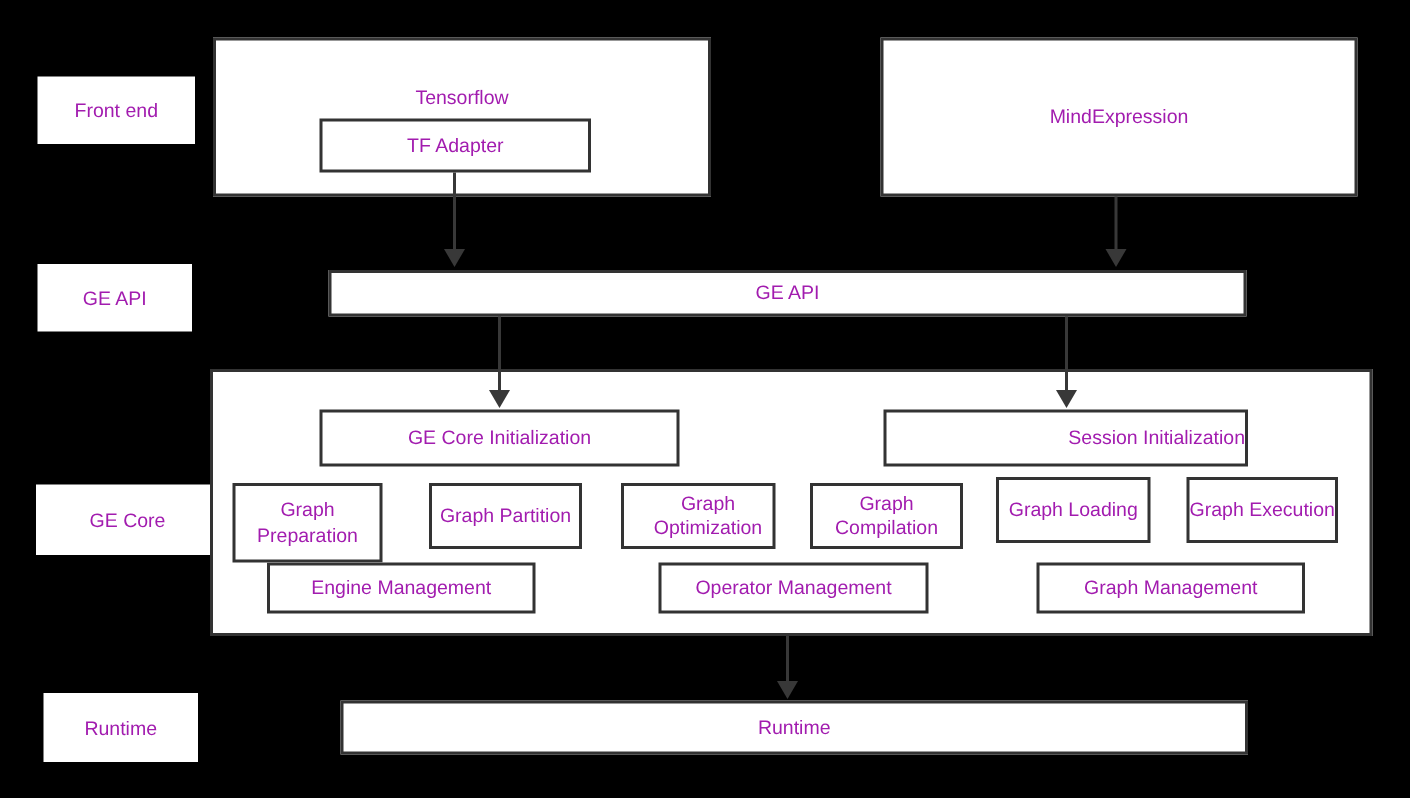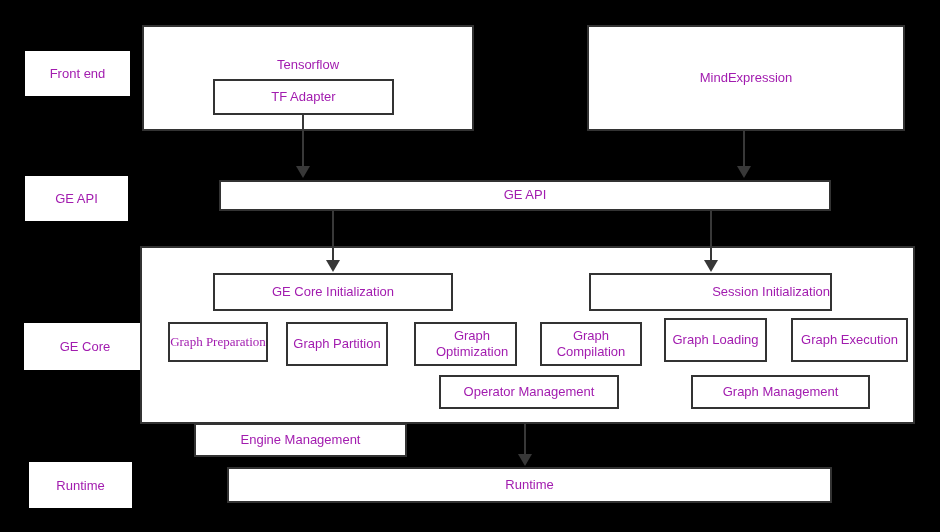--- a/index.html
+++ b/index.html
@@ -87,40 +87,40 @@
 
   <div class="box container-box" style="left:140px; top:246px; width:775px; height:178px;"></div>
 
   <div class="box" style="left:213px; top:273px; width:240px; height:38px;">
     <span>GE Core Initialization</span>
   </div>
   <div class="box" style="left:589px; top:273px; width:243px; height:38px;justify-content:flex-end;">
     <span>Session Initialization</span>
   </div>
 
-  <div class="box" style="left:168px; top:322px; width:100px; height:40px;font-family:Liberation Serif, serif;">
+  <div class="box" style="left:155px; top:322px; width:100px; height:53px;">
     <span>Graph Preparation</span>
   </div>
   <div class="box" style="left:286px; top:322px; width:102px; height:44px;">
     <span>Graph Partition</span>
   </div>
   <div class="box" style="left:414px; top:322px; width:103px; height:44px;padding-left:13px;">
     <span>Graph Optimization</span>
   </div>
   <div class="box" style="left:540px; top:322px; width:102px; height:44px;">
     <span>Graph Compilation</span>
   </div>
   <div class="box" style="left:664px; top:318px; width:103px; height:44px;">
     <span>Graph Loading</span>
   </div>
-  <div class="box" style="left:791px; top:318px; width:117px; height:44px;">
+  <div class="box" style="left:791px; top:318px; width:101px; height:44px;">
     <span>Graph Execution</span>
   </div>
 
-  <div class="box" style="left:194px; top:375px; width:213px; height:34px;margin-top:48px;">
+  <div class="box" style="left:178px; top:375px; width:179px; height:34px;">
     <span>Engine Management</span>
   </div>
   <div class="box" style="left:439px; top:375px; width:180px; height:34px;justify-content:center;">
     <span>Operator Management</span>
   </div>
   <div class="box" style="left:691px; top:375px; width:179px; height:34px;">
     <span>Graph Management</span>
   </div>
 
   <div class="box" style="left:227px; top:467px; width:605px; height:36px;">

